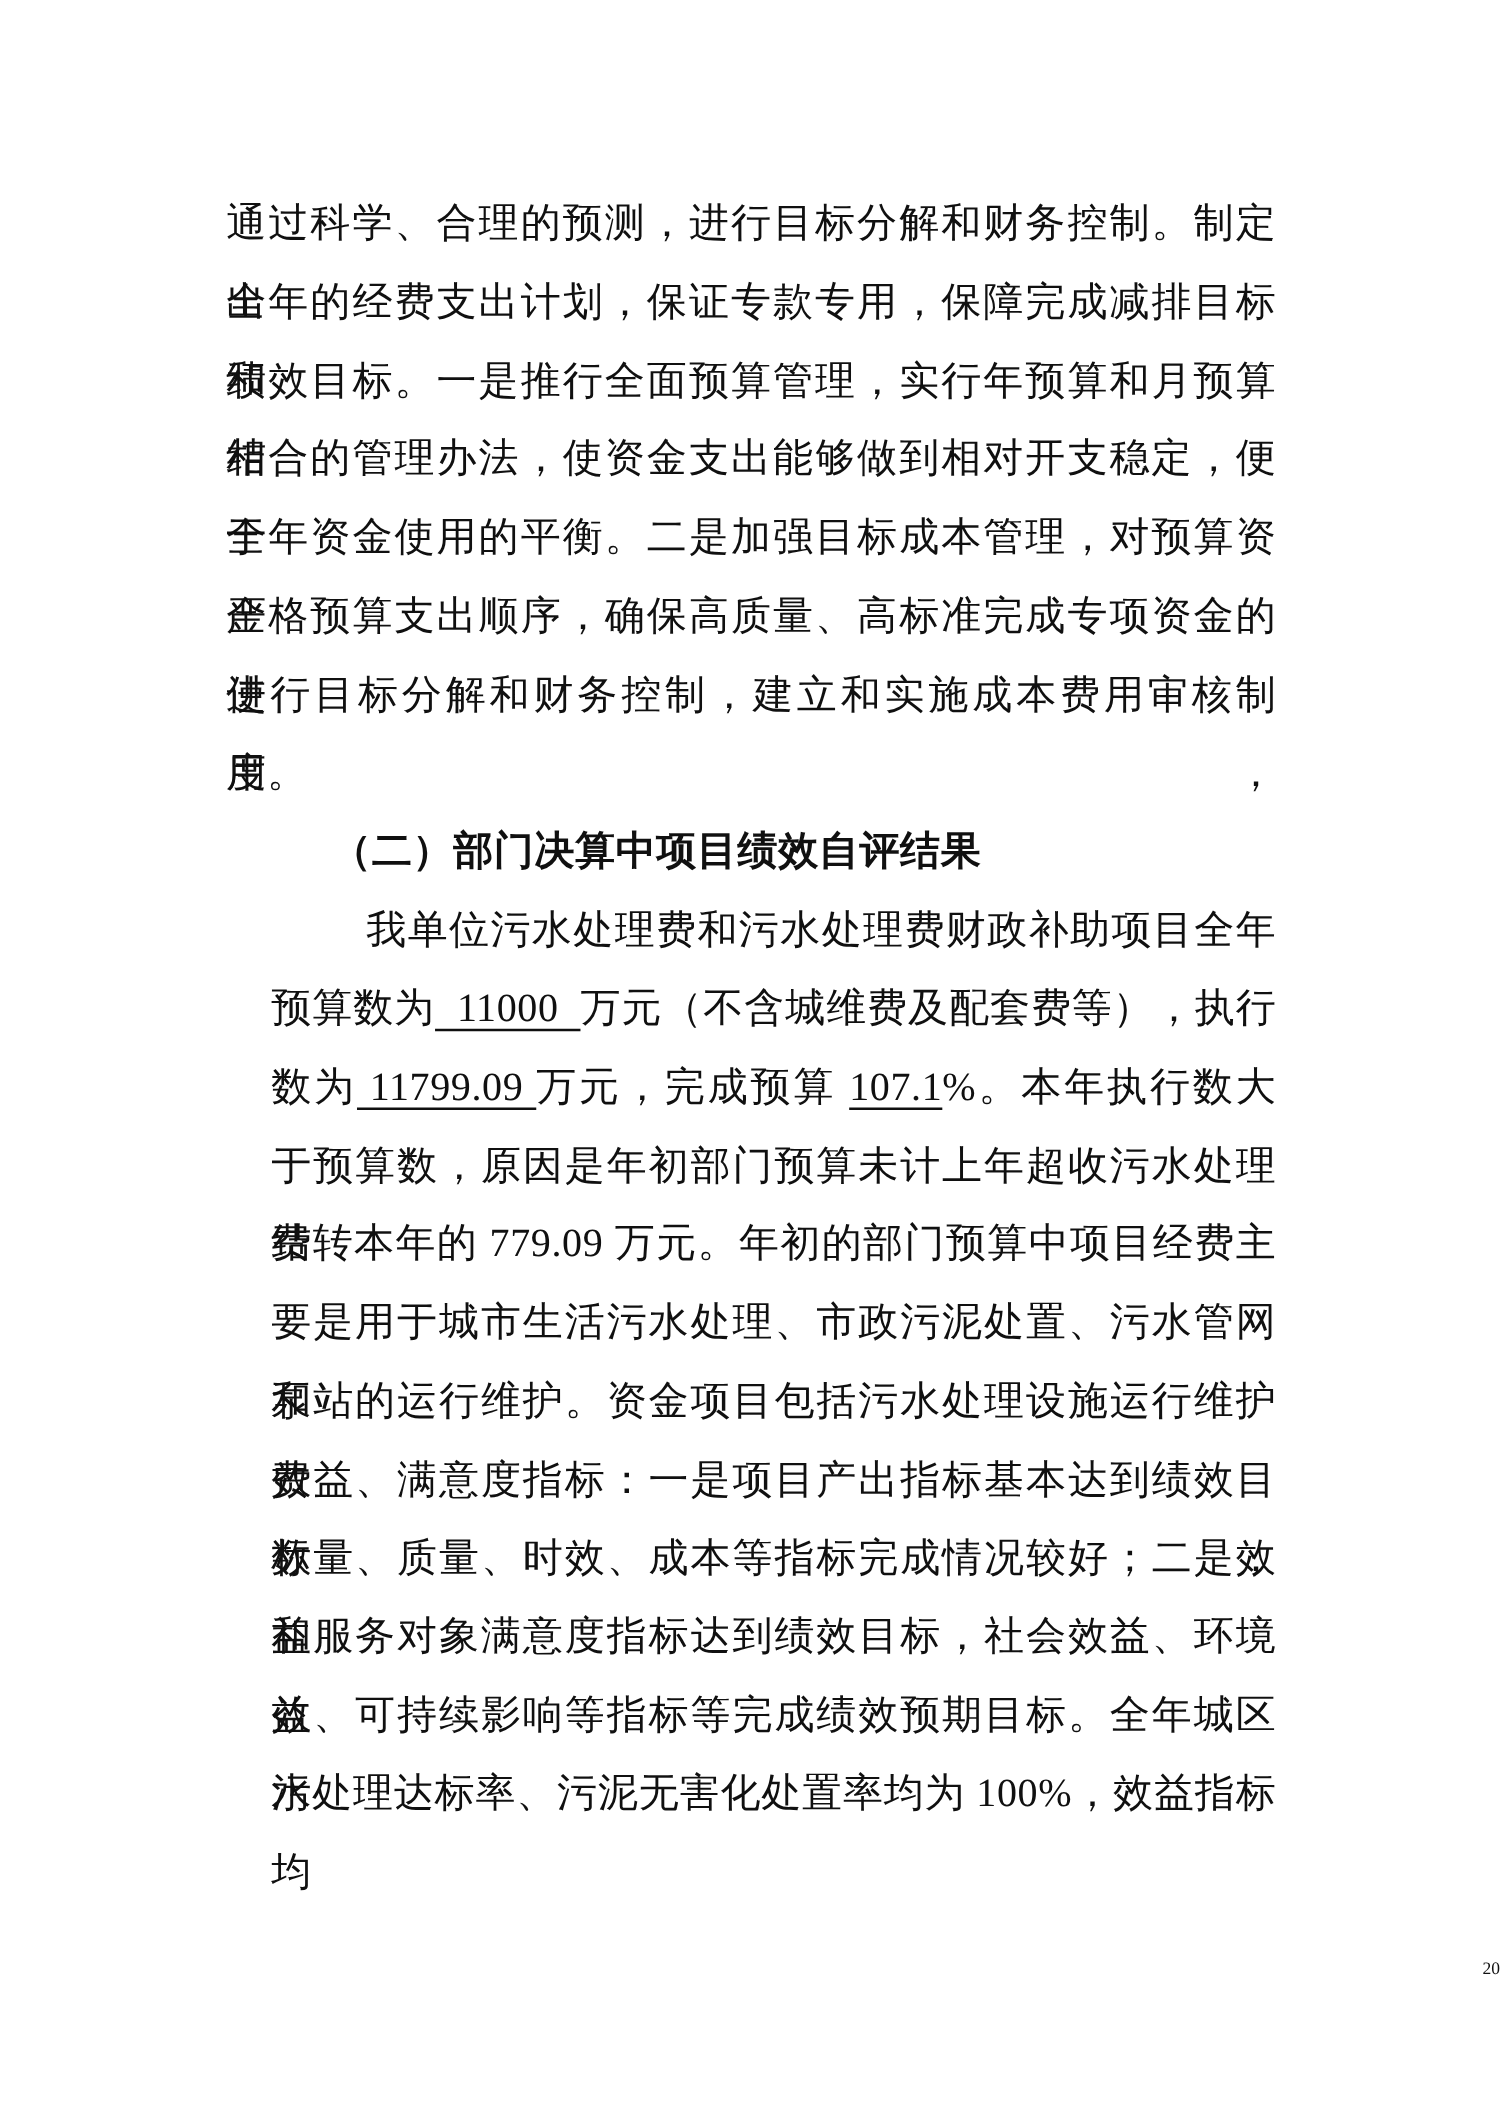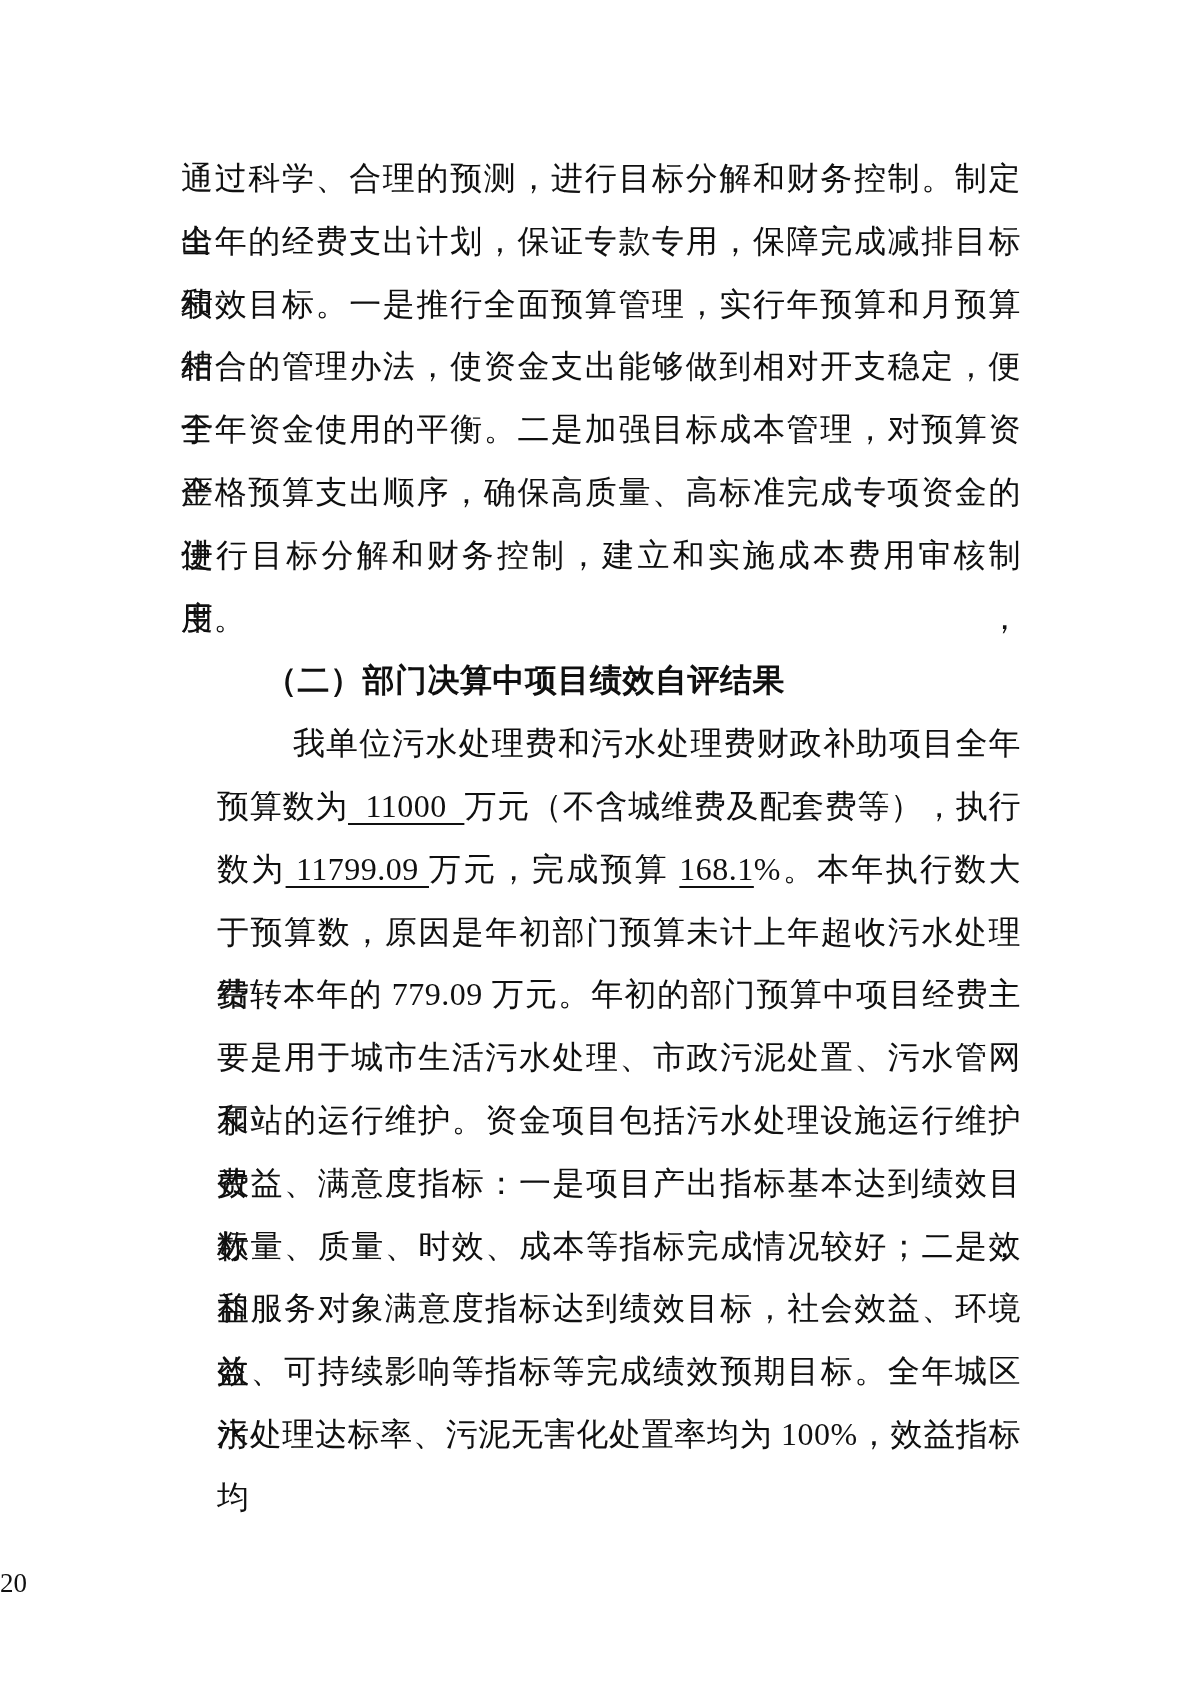--- a/index.html
+++ b/index.html
@@ -46,22 +46,22 @@
     text-decoration: underline;
     text-underline-offset: 6px;
     text-decoration-thickness: 1.5px;
     margin-top: 18px;
   }
   .pageno {
     position: absolute;
     top: 1568px;
     left: 0;
     width: 100%;
-    text-align: left;
-    font-size: 27px;
+    text-align: right;
+    font-size: 14px;
     color: #101010;
   }
 </style>
 </head>
 <body>
 
 <div class="page">
   <div class="textblock">
     <div id="p1">
         <div class="line"><span>通过科学、合理的预测，进行目标分解和财务控制。制定出</span></div>
@@ -70,21 +70,21 @@
         <div class="line"><span>结合的管理办法，使资金支出能够做到相对开支稳定，便于</span></div>
         <div class="line"><span>全年资金使用的平衡。二是加强目标成本管理，对预算资金</span></div>
         <div class="line"><span>严格预算支出顺序，确保高质量、高标准完成专项资金的使</span></div>
         <div class="line"><span>进行目标分解和财务控制，建立和实施成本费用审核制度，</span></div>
         <div class="line left"><span>用。</span></div>
       </div>
     <div class="line heading">（二）部门决算中项目绩效自评结果</div>
     <div id="p2" class="para2">
         <div class="line first-indent"><span>我单位污水处理费和污水处理费财政补助项目全年</span></div>
         <div class="line"><span>预算数为</span><span class="u">&nbsp;&nbsp;11000&nbsp;&nbsp;</span><span>万元（不含城维费及配套费等），执行</span></div>
-        <div class="line"><span>数为</span><span class="u">&nbsp;11799.09&nbsp;</span><span>万元，完成预算 </span><span class="u">168.1</span><span>%。本年执行数大</span></div>
+        <div class="line"><span>数为</span><span class="u">&nbsp;11799.09&nbsp;</span><span>万元，完成预算 </span><span class="u">107.1</span><span>%。本年执行数大</span></div>
         <div class="line"><span>于预算数，原因是年初部门预算未计上年超收污水处理费</span></div>
         <div class="line"><span>结转本年的 779.09 万元。年初的部门预算中项目经费主</span></div>
         <div class="line"><span>要是用于城市生活污水处理、市政污泥处置、污水管网和</span></div>
         <div class="line"><span>泵站的运行维护。资金项目包括污水处理设施运行维护费</span></div>
         <div class="line"><span>效益、满意度指标：一是项目产出指标基本达到绩效目标，</span></div>
         <div class="line"><span>数量、质量、时效、成本等指标完成情况较好；二是效益</span></div>
         <div class="line"><span>和服务对象满意度指标达到绩效目标，社会效益、环境效</span></div>
         <div class="line"><span>益、可持续影响等指标等完成绩效预期目标。全年城区污</span></div>
         <div class="line"><span>水处理达标率、污泥无害化处置率均为 100%，效益指标均</span></div>
       </div>

